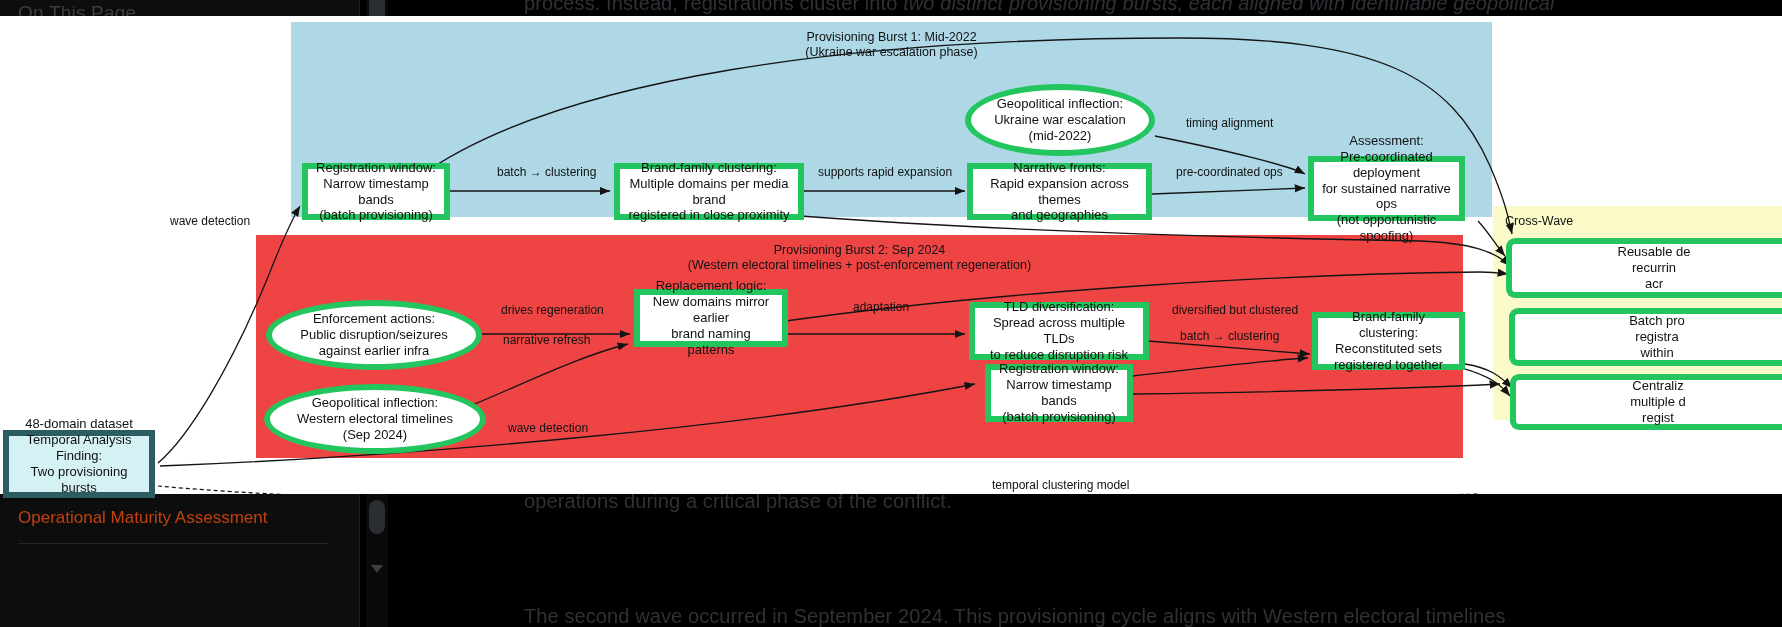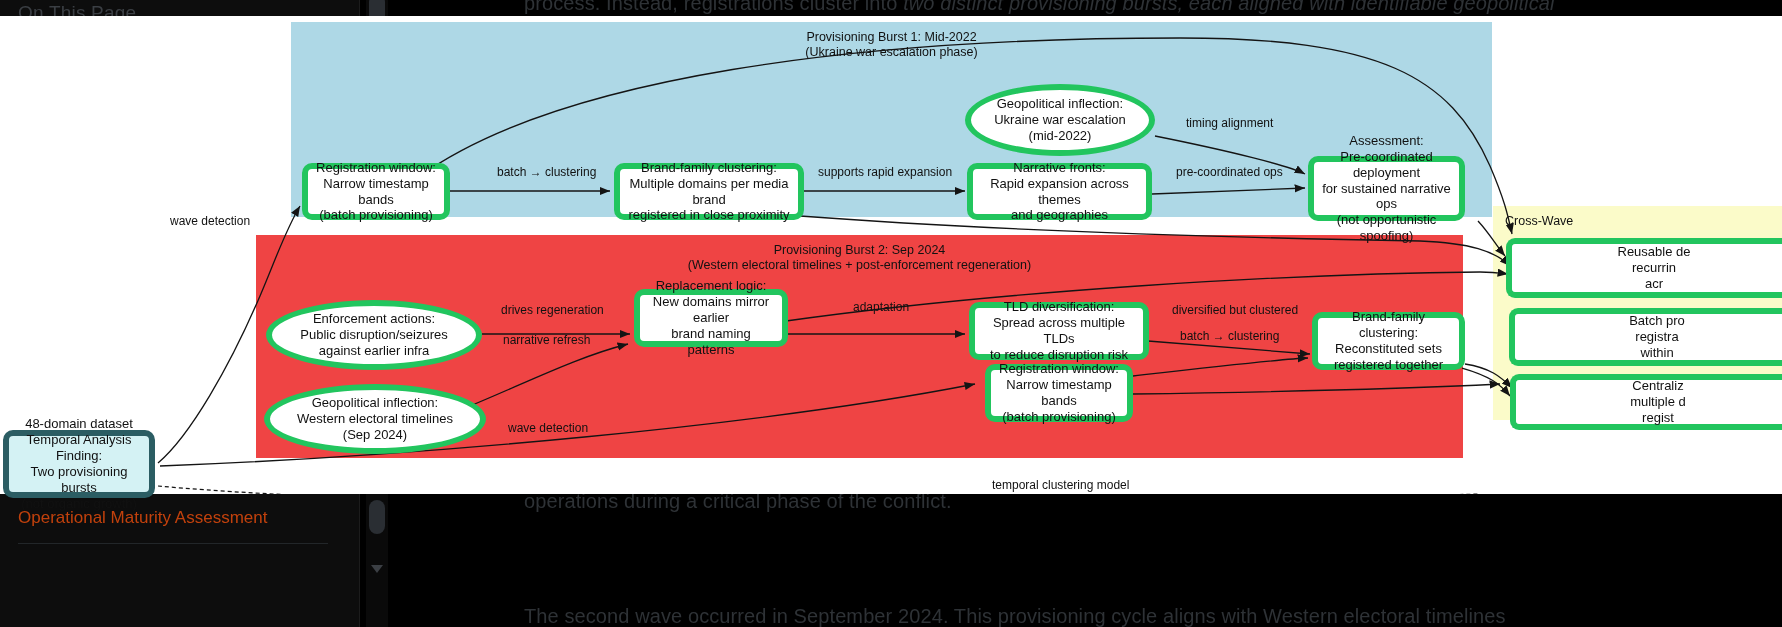--- a/index.html
+++ b/index.html
@@ -96,21 +96,21 @@
     background:#fff;
     border:6px solid #22c55e;
     color:#111;
     font-size:13px;
     line-height:1.22;
     display:flex; align-items:center; justify-content:center;
     text-align:center;
     white-space:pre-line;
     padding:2px 6px;
   }
-  .node.rounded { border-radius:10px; }
+  .node.rounded { border-radius:0; }
   .node.ellipse { border-radius:50%; }
   .node.cyan { background:#d4f2f4; border-color:#2b5d63; }
   .node.clipped-right { border-right:none; border-radius:9px 0 0 9px; }
 
   
   .elabel {
     position:absolute;
     font-size:12px; color:#111; white-space:nowrap;
     background:transparent;
   }

